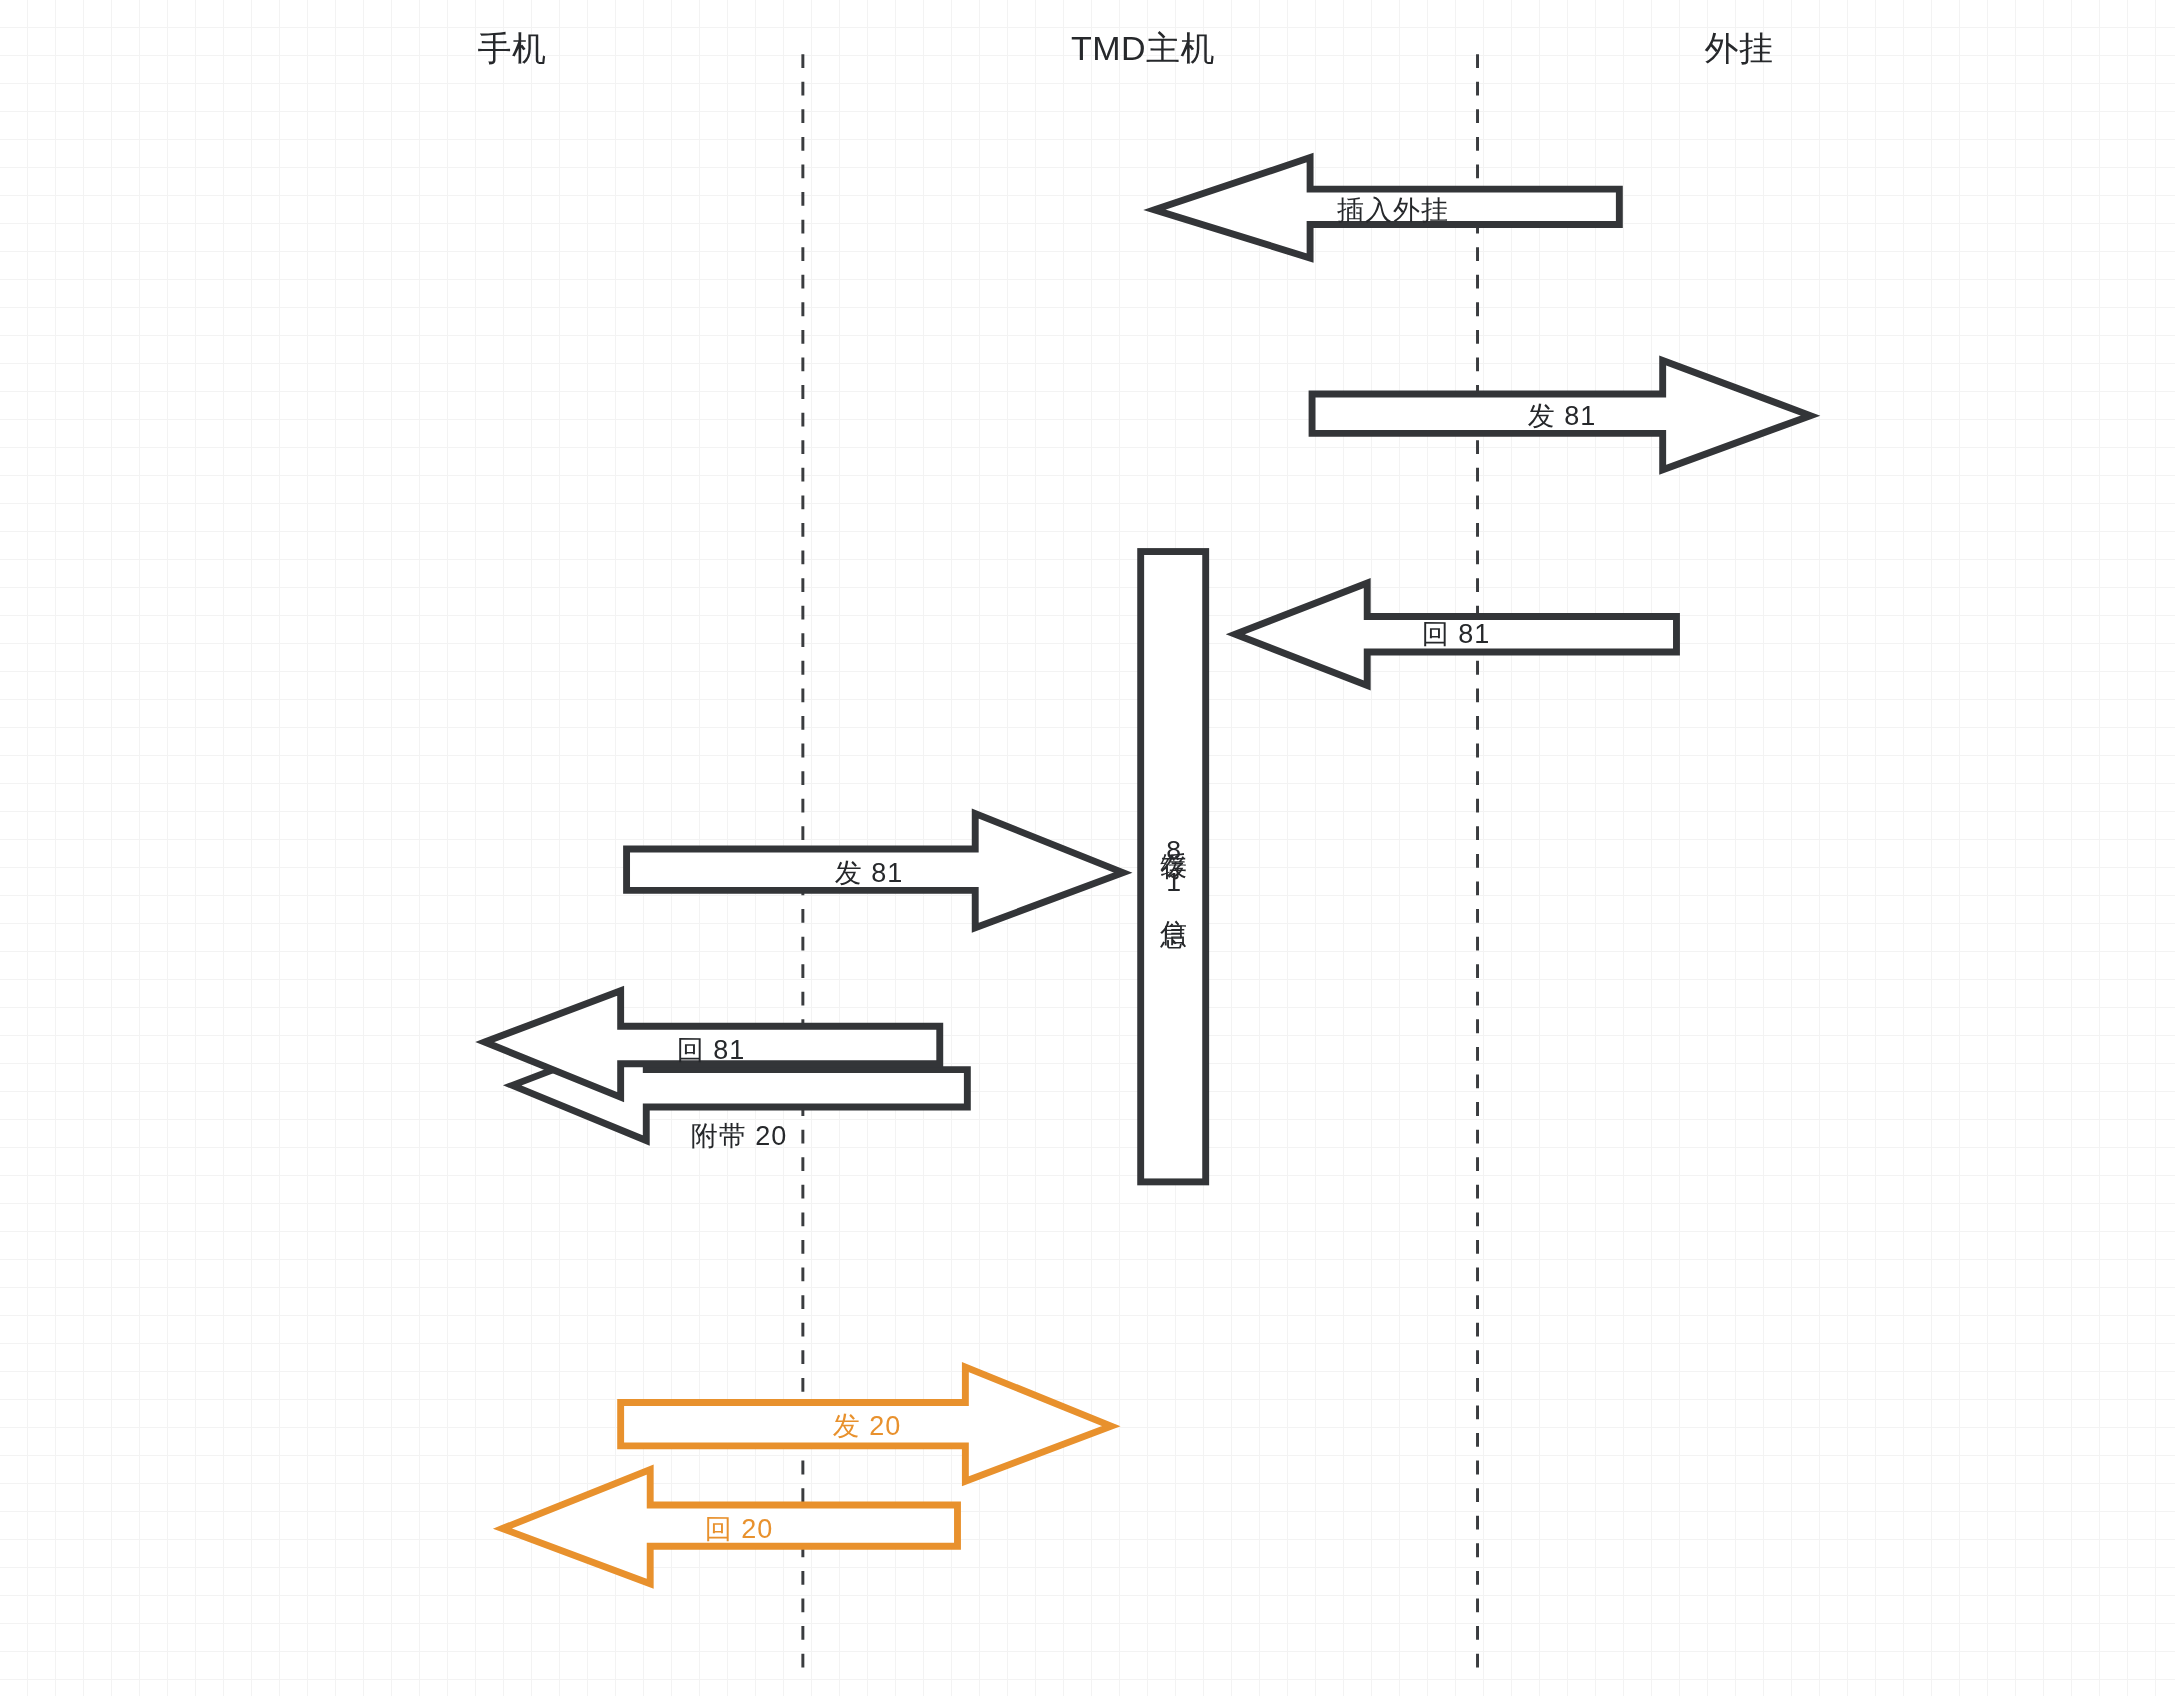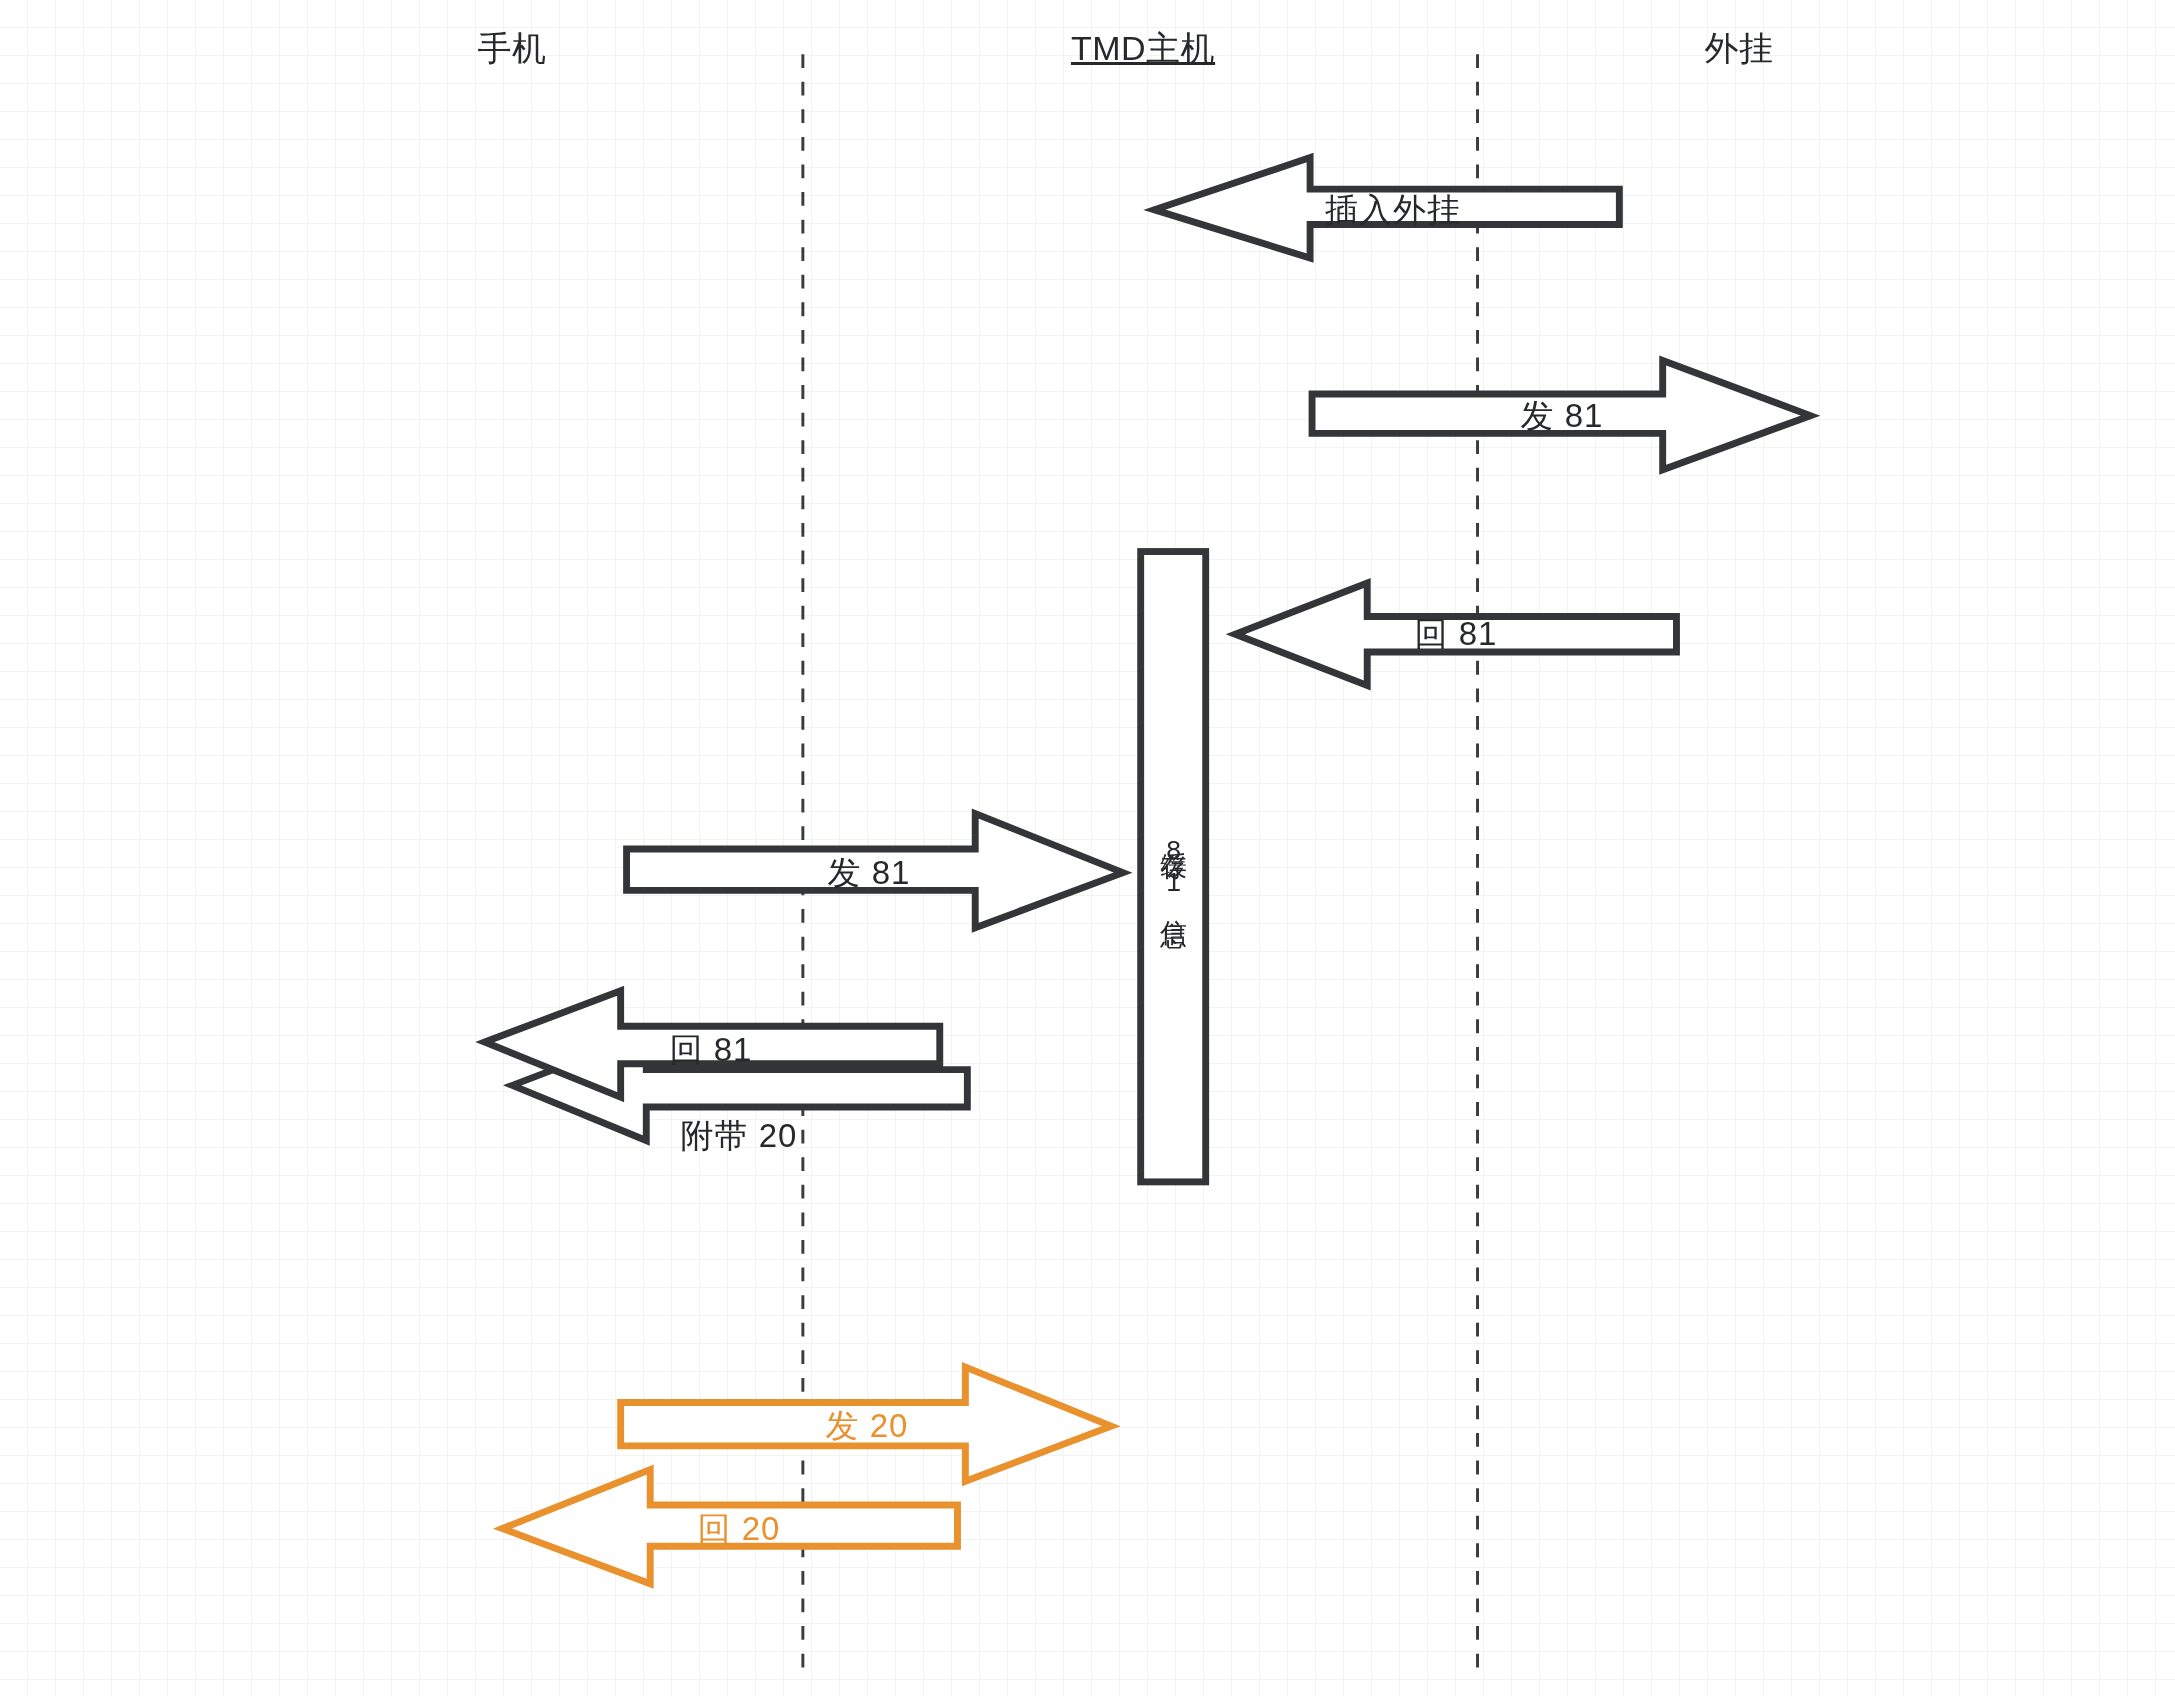--- a/index.html
+++ b/index.html
@@ -44,21 +44,21 @@
     position: absolute;
     transform: translateX(-50%);
     font-size: 34px;
     color: #26282b;
     white-space: nowrap;
     letter-spacing: 0.5px;
   }
   .arrow-label {
     position: absolute;
     transform: translate(-50%, -50%);
-    font-size: 33px;
+    font-size: 27px;
     color: #26282b;
     white-space: nowrap;
     letter-spacing: 1px;
     text-align: right;
   }
   .arrow-label.orange { color: #e8912d; }
   .vbox-label {
     position: absolute;
     transform: translate(-50%, -50%);
     font-size: 26.6px;
@@ -115,21 +115,21 @@
     <g>
       <polygon points="1128,1448 980,1388 980,1424 630,1424 630,1468 980,1468 980,1504" fill="#ffffff" stroke="#e8912d" stroke-width="7" stroke-linejoin="miter" stroke-miterlimit="10"></polygon>
     </g>
 
     <g>
       <polygon points="510,1552 660,1492 660,1528 972,1528 972,1570 660,1570 660,1608" fill="#ffffff" stroke="#e8912d" stroke-width="7" stroke-linejoin="miter" stroke-miterlimit="10"></polygon>
     </g>
   </svg>
 
   <div class="col-header" style="left:512px; top:25.6px;">手机</div>
-  <div class="col-header" style="left:1143px; top:25.6px;text-decoration:underline;">TMD主机</div>
+  <div class="col-header" style="left:1143px; top:25.6px;">TMD主机</div>
   <div class="col-header" style="left:1739px; top:25.6px;font-family:Liberation Mono, monospace;">外挂</div>
 
   <div class="arrow-label" style="left:1393px; top:210px;">插入外挂</div>
 
   <div class="arrow-label" style="left:1562px; top:416px;">发 81</div>
 
   <div class="arrow-label" style="left:1456px; top:634px;">回 81</div>
 
   <div class="arrow-label" style="left:869px; top:873px;">发 81</div>
 

